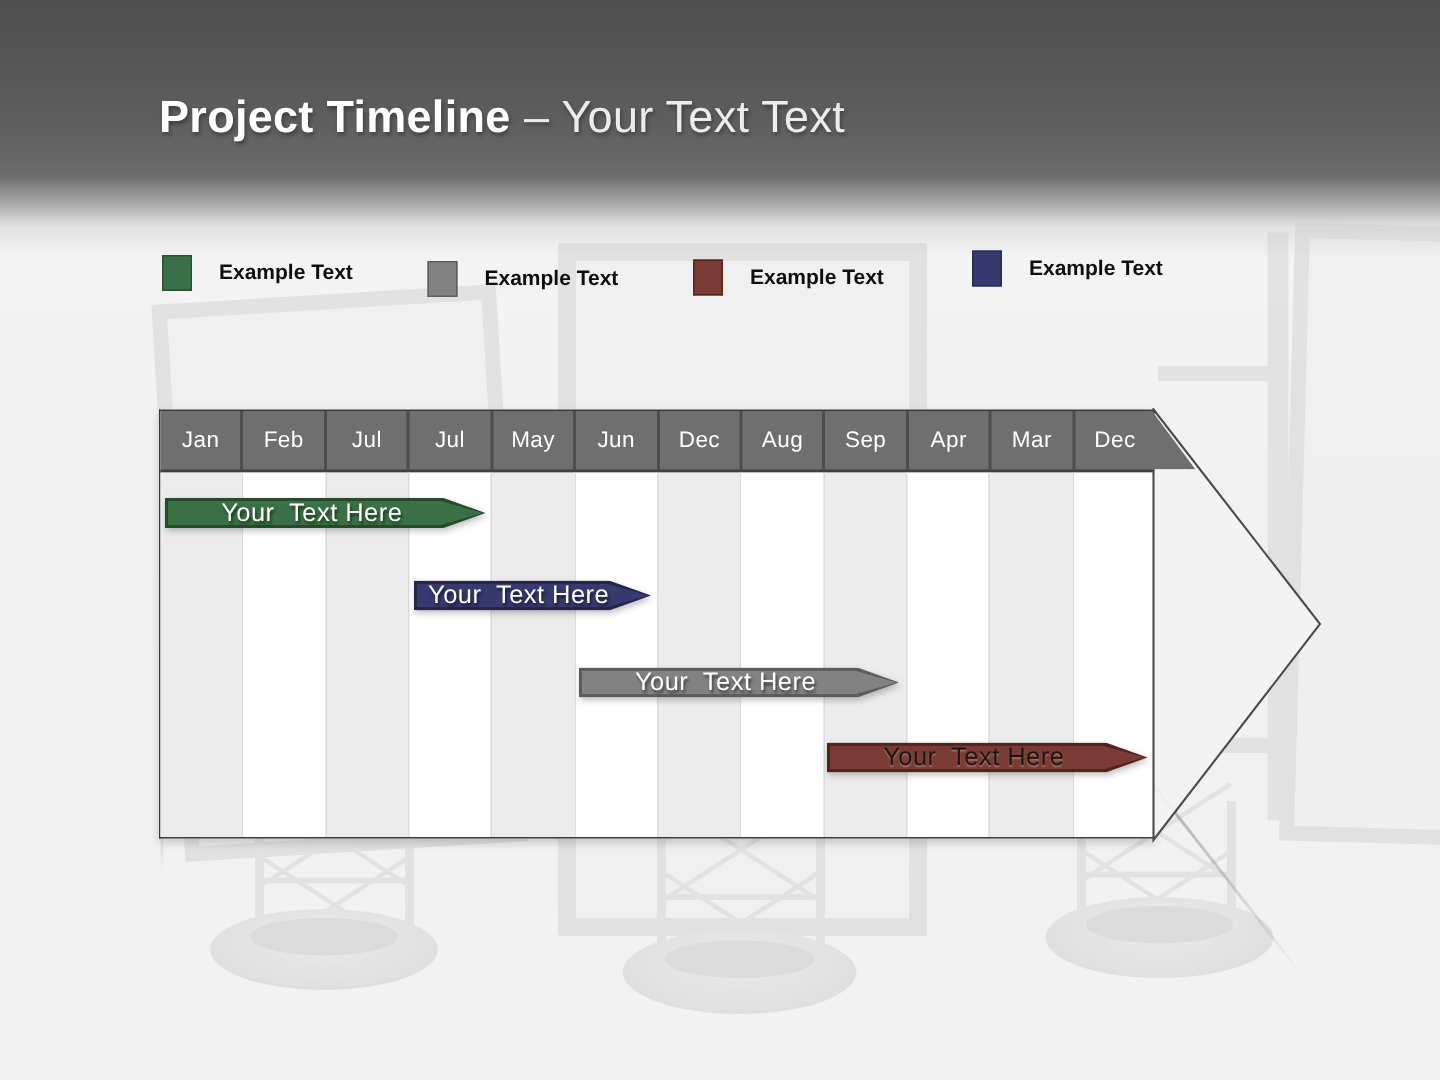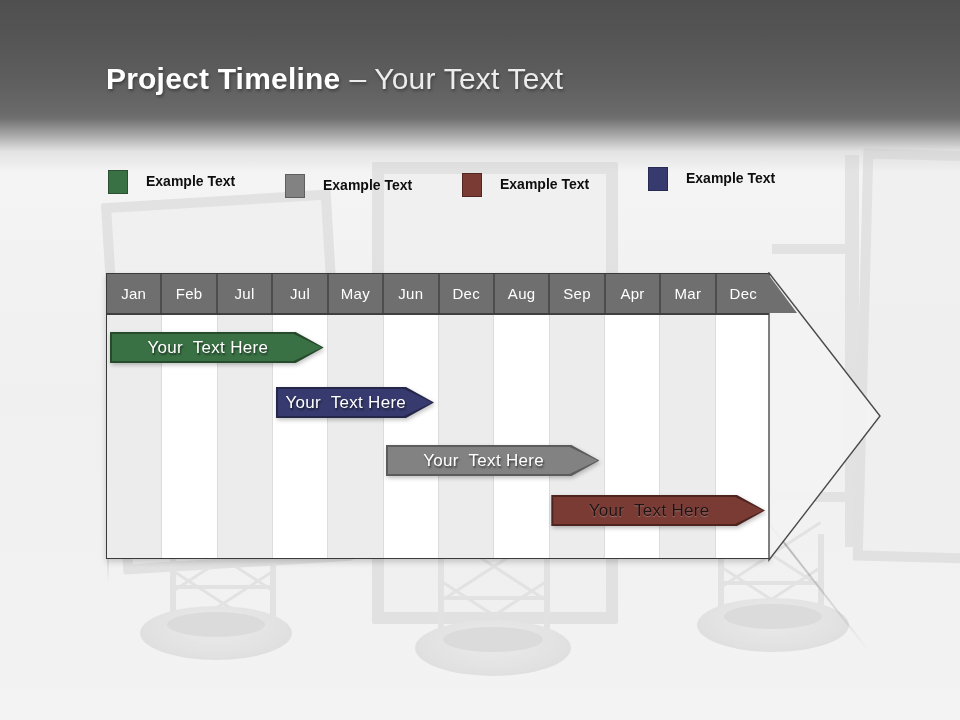--- a/index.html
+++ b/index.html
@@ -55,21 +55,21 @@
   .month-cell:first-child{border-left:none;}
   .body-cols{position:absolute;left:0;right:0;top:41px;bottom:0;display:flex;}
   .stripe{flex:1;border-left:1px solid #dcdcdc;box-sizing:border-box;}
   .stripe:first-child{border-left:none;}
   
   .arrow-head{position:absolute;left:661px;top:-2px;width:114px;height:290px;z-index:1;}
   .header-spill{position:absolute;left:661px;top:0;width:29px;height:39px;background:#6F6F6F;
     clip-path:polygon(0 0,100% 100%,0 100%);z-index:2;}
   
   .bars{position:absolute;inset:0;z-index:5;}
-  .bar{position:absolute;height:31px;filter:drop-shadow(1px 2px 2px rgba(0,0,0,.25));}
+  .bar{position:absolute;height:20px;filter:drop-shadow(1px 2px 2px rgba(0,0,0,.25));}
   .bar .bar-edge{position:absolute;inset:0;}
   .bar .bar-fill{position:absolute;inset:2px;}
   .bar .bar-label{position:absolute;left:4px;right:22px;top:0;bottom:0;display:flex;
     align-items:center;justify-content:center;font-size:17px;letter-spacing:.3px;white-space:pre;
     text-shadow:1px 2px 2px rgba(0,0,0,.55);}
   .bar .bar-label.dark-text{text-shadow:0 1px 1px rgba(255,255,255,.28);}
   
   .refl-stripes{position:absolute;left:108px;top:524px;width:662px;height:34px;z-index:2;
     background:repeating-linear-gradient(90deg,rgba(130,130,130,.13) 0 55.2px,rgba(255,255,255,0) 55.2px 110.4px);
     -webkit-mask-image:linear-gradient(180deg,rgba(0,0,0,.85),transparent);

